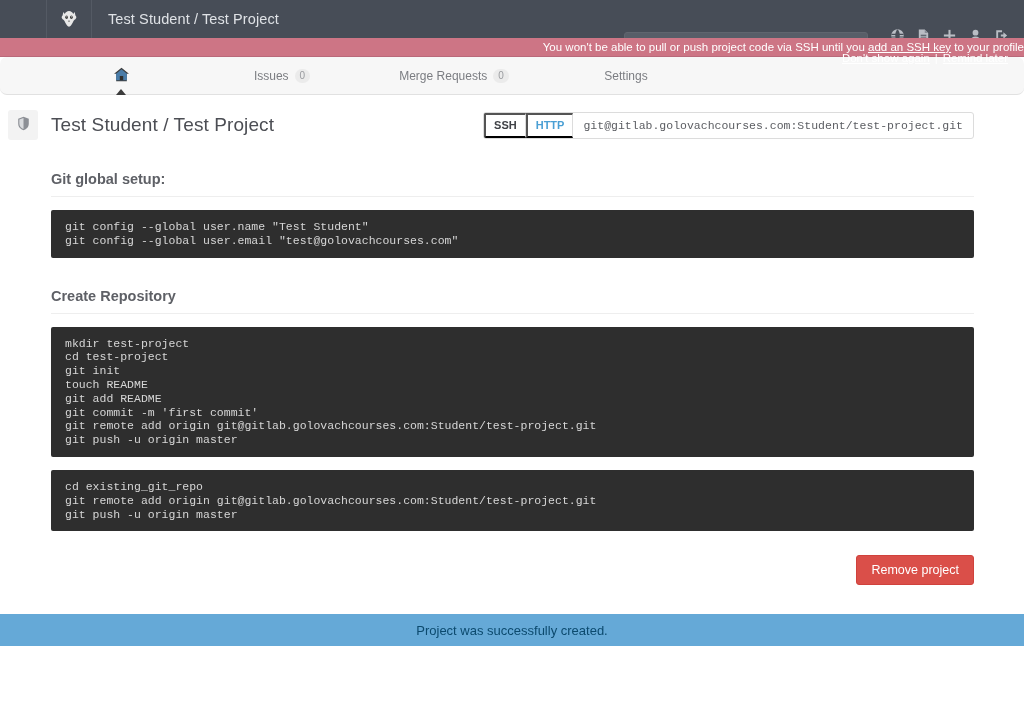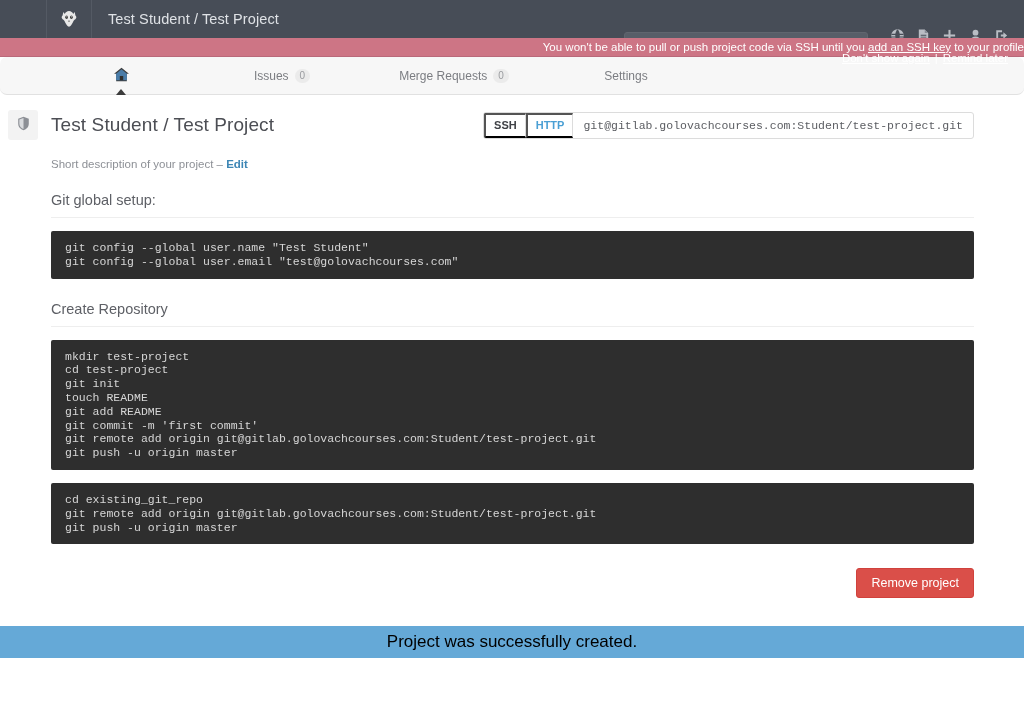--- a/index.html
+++ b/index.html
@@ -234,24 +234,24 @@
     font-size: 11.5px;
     color: #8d9096;
   }
   .proj-desc a {
     color: #3d86b5;
     text-decoration: none;
     font-weight: bold;
   }
 
   .section-h {
-    margin-top: 22px;
+    margin-top: 30px;
     font-size: 14.5px;
     color: #5e6066;
-    font-weight: normal;
+    font-weight: bold;
     padding-bottom: 9px;
     border-bottom: 1px solid #eeeeee;
   }
   .code {
     margin-top: 13px;
     background: #2e2e2e;
     color: #d6d6d6;
     font-family: "Liberation Mono", monospace;
     font-size: 11.5px;
     line-height: 13.8px;
@@ -272,26 +272,26 @@
     border-radius: 3px;
     font-size: 12.5px;
     font-family: "Liberation Sans", sans-serif;
     padding: 7px 14px;
     cursor: pointer;
   }
 
   
   .flash {
     position: absolute;
-    left: 0; bottom: 0;
+    left: 0; bottom: 12px;
     width: 1024px;
     height: 32px;
     background: #65a9d7;
-    color: #000000;
-    font-size: 17px;
+    color: #0c4a6e;
+    font-size: 13px;
     display: flex;
     align-items: center;
     justify-content: center;
   }
 </style>
 </head>
 <body>
 
 <div class="topbar">
   <div class="topbar-left">
@@ -405,24 +405,20 @@
 
     <div class="proj-head">
       <h1 class="proj-title">Test Student / Test Project</h1>
       <div class="clone-box">
         <button class="clone-btn">SSH</button>
         <button class="clone-btn inactive">HTTP</button>
         <div class="clone-url">git@gitlab.golovachcourses.com:Student/test-project.git</div>
       </div>
     </div>
 
-    <div class="proj-desc">
-      <span>Short description of your project –</span>
-      <a href="#">Edit</a>
-    </div>
 
     <h2 class="section-h">Git global setup:</h2>
     <pre class="code">git config --global user.name "Test Student"
 git config --global user.email "test@golovachcourses.com"</pre>
 
     <h2 class="section-h">Create Repository</h2>
     <pre class="code">mkdir test-project
 cd test-project
 git init
 touch README

